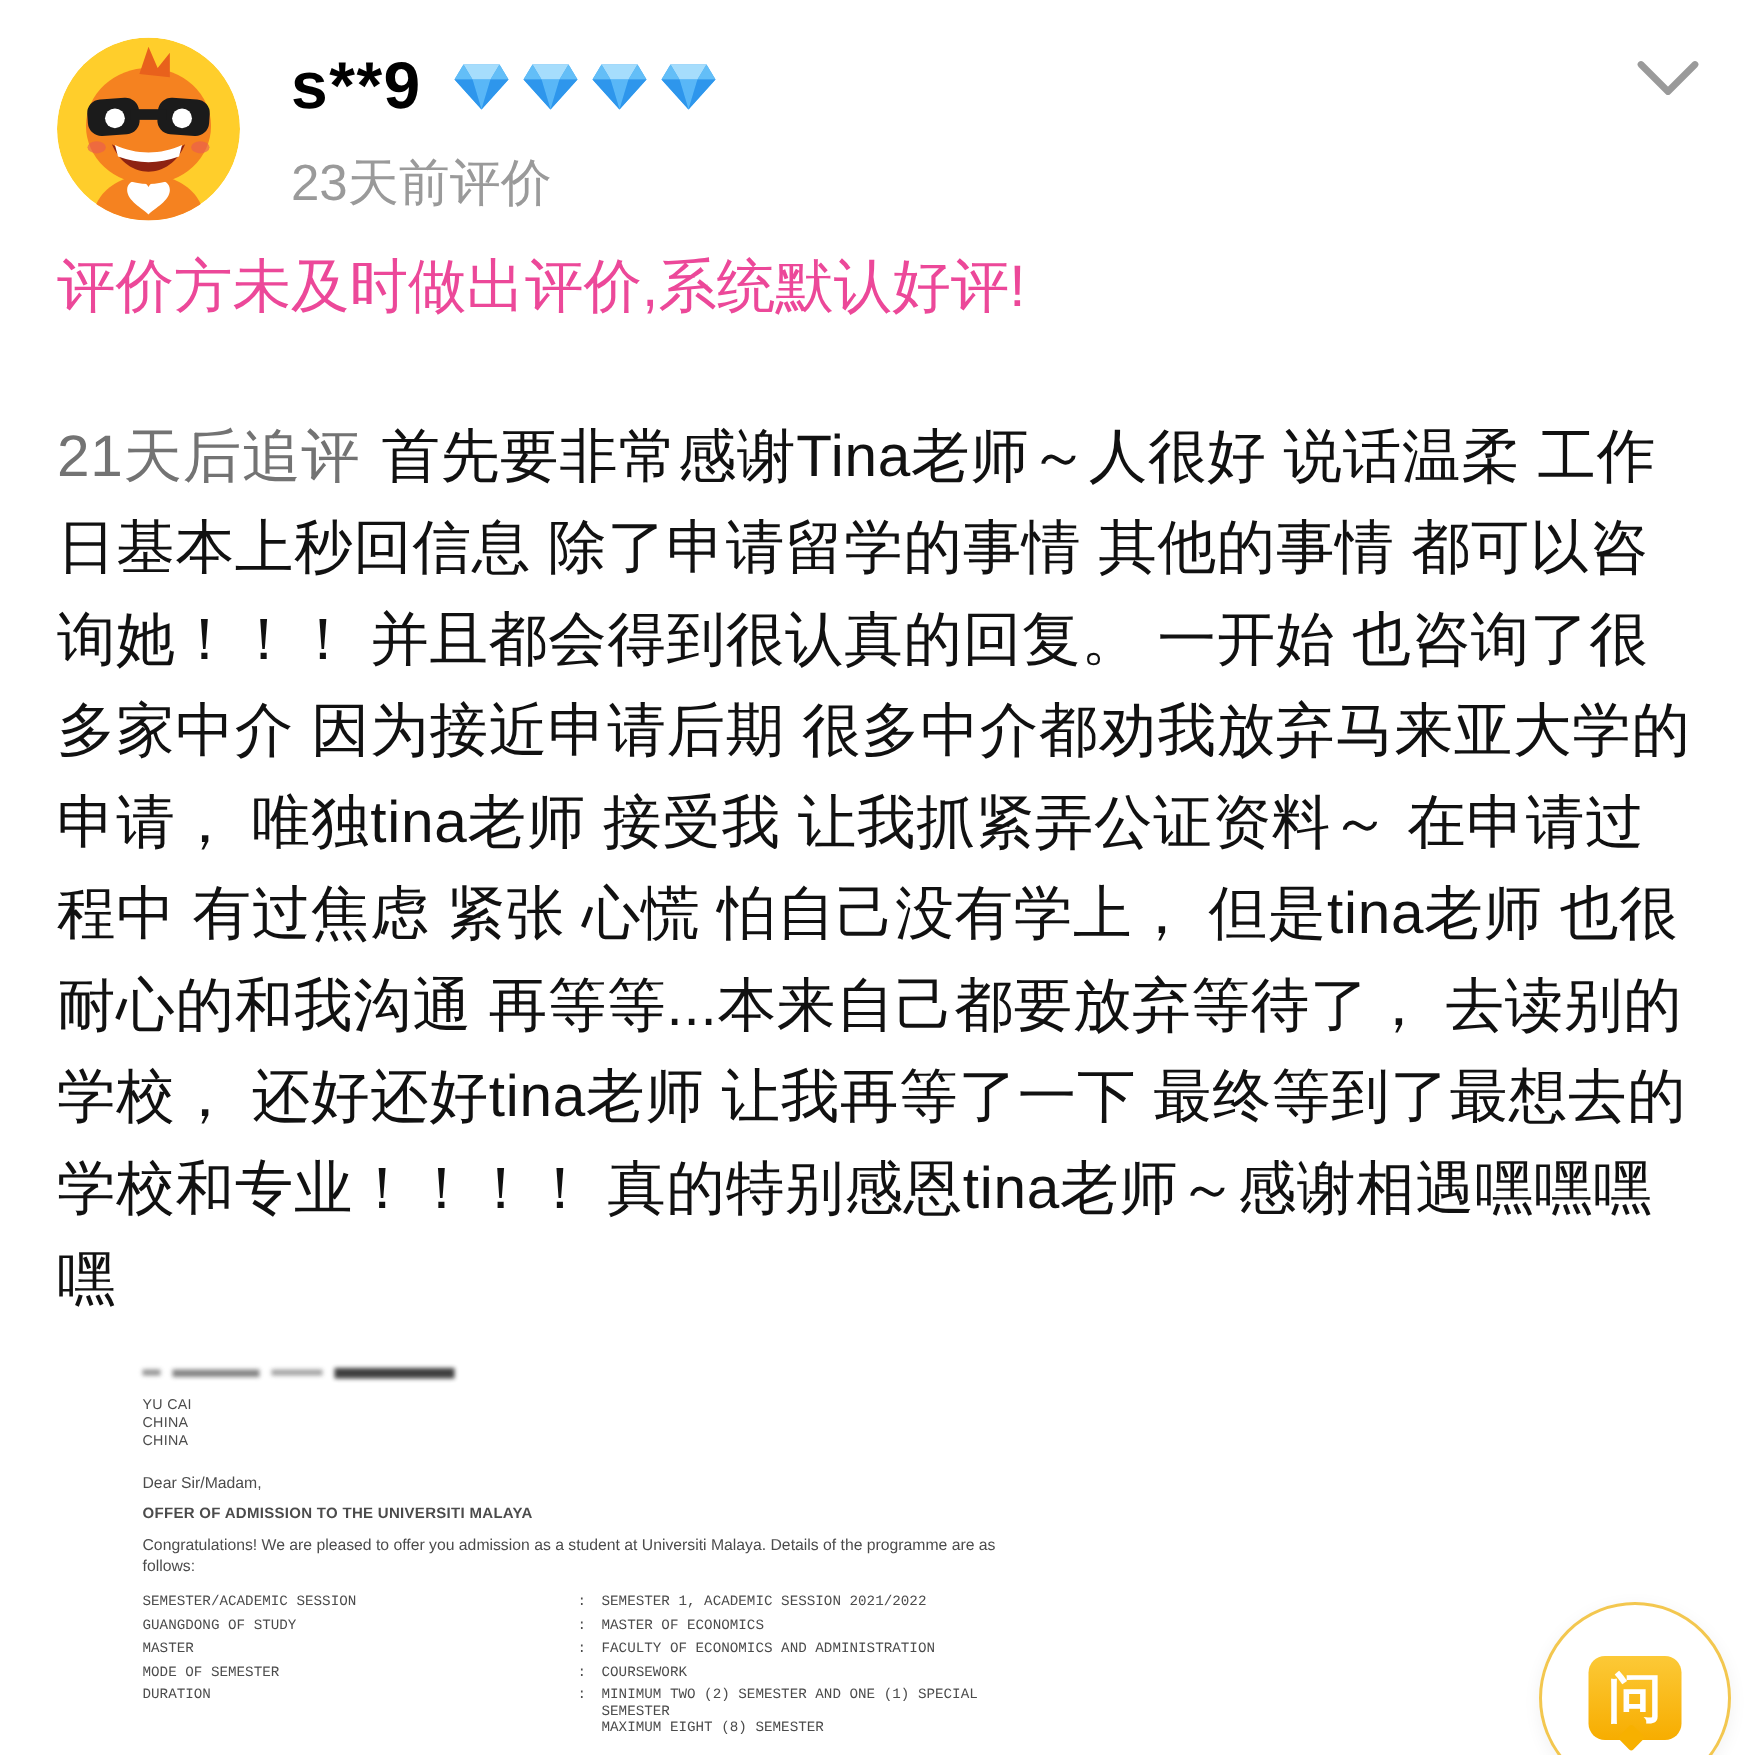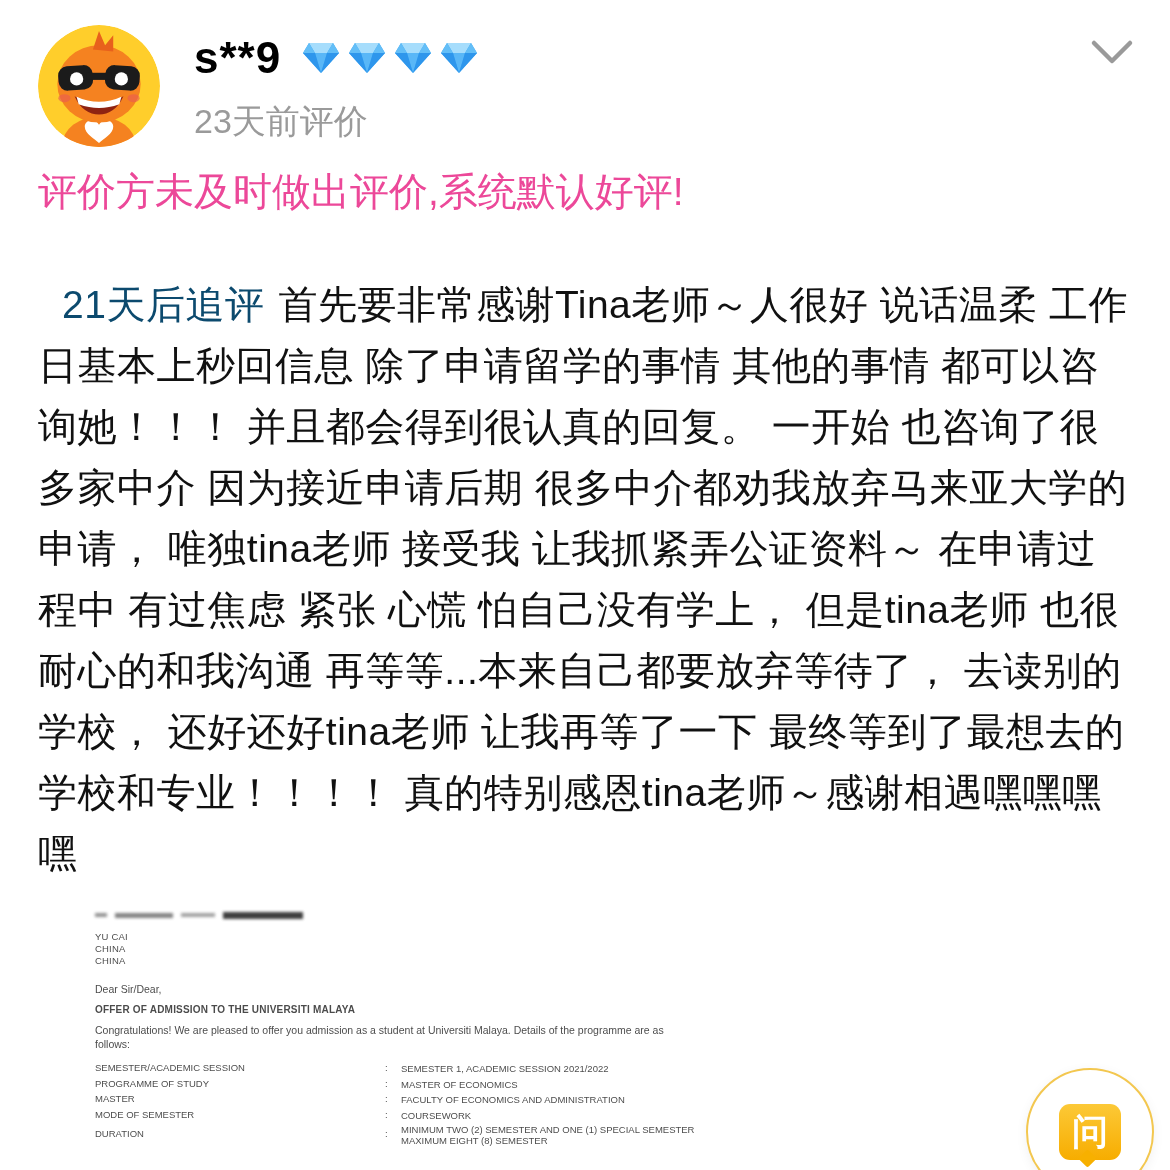--- a/index.html
+++ b/index.html
@@ -16,38 +16,38 @@
   .username { font-size:44px; font-weight:bold; color:#000; letter-spacing:1px; }
   .diamonds { margin-left:20px; display:flex; align-items:center; }
   .diamonds svg { height:44px; width:190px; }
   .review-time { margin-top:16px; font-size:34px; color:#9a9a9a; }
   .chevron { position:absolute; right:-2px; top:14px; cursor:pointer; }
 
   
   .default-review { margin-top:14px; font-size:39px; line-height:61px; color:#ec4899; }
   .followup { margin-top:52px; font-size:39px; line-height:61px; color:#111;
     letter-spacing:0.5px; word-break:break-word; }
-  .followup-label { color:#0c4a6e; margin-right:14px; font-weight:500;margin-left:24px; }
+  .followup-label { color:#737373; margin-right:14px; font-weight:500; }
 
   
   .attachment { margin-top:21px; margin-left:32px; width:640px; height:267px;
     overflow:hidden; background:#fff; cursor:pointer; }
   .letter { margin-left:25px; padding-top:6px; width:600px; color:#3c3c3c;
     filter:blur(0.35px); opacity:0.92; }
   .redacted { display:flex; align-items:center; gap:8px; filter:blur(1.4px); height:8px; }
   .redacted .b1 { width:12px; height:4px; background:#8a8a8a; }
   .redacted .b2 { width:58px; height:5px; background:#7a7a7a; }
   .redacted .b3 { width:34px; height:4px; background:#9a9a9a; }
   .redacted .b4 { width:80px; height:7px; background:#2f2f2f; }
   .addr { margin-top:12px; font-size:9.5px; line-height:12px; letter-spacing:0.2px; }
   .salutation { margin-top:16px; font-size:10.5px; }
   .subject { margin-top:9px; font-size:10px; font-weight:bold; letter-spacing:0.2px; }
   .letter-body { margin-top:9px; font-size:10.5px; line-height:13.5px; width:580px; }
   .details { margin-top:9px; font-size:9.5px; }
-  .detail-row { display:flex; align-items:center; line-height:15.5px; }
+  .detail-row { display:flex; align-items:flex-start; line-height:15.5px;font-family:Liberation Mono, monospace; }
   .detail-row .lbl { width:290px; flex:none; }
   .detail-row .colon { width:16px; flex:none; }
   .detail-row .val { white-space:pre-line; line-height:11px; padding-top:2.2px; }
 
   
   .fab { position:absolute; right:16px; top:1068px; width:128px; height:128px;
     border-radius:50%; background:#fff; border:2px solid #f3c74f;
     box-shadow:0 3px 12px rgba(0,0,0,0.06); display:flex; align-items:center;
     justify-content:center; cursor:pointer; }
   .fab-bubble { position:relative; width:62px; height:56px; border-radius:11px;
@@ -126,31 +126,31 @@
         <span class="b1"></span>
           <span class="b2"></span>
           <span class="b3"></span>
           <span class="b4"></span>
       </div>
       <div class="addr">
         <div>YU CAI</div>
         <div>CHINA</div>
         <div>CHINA</div>
       </div>
-      <div class="salutation">Dear Sir/Dear,</div>
+      <div class="salutation">Dear Sir/Madam,</div>
       <div class="subject">OFFER OF ADMISSION TO THE UNIVERSITI MALAYA</div>
       <div class="letter-body">Congratulations! We are pleased to offer you admission as a student at Universiti Malaya. Details of the programme are as follows:</div>
       <div class="details">
         <div class="detail-row">
           <span class="lbl">SEMESTER/ACADEMIC SESSION</span>
           <span class="colon">:</span>
           <span class="val">SEMESTER 1, ACADEMIC SESSION 2021/2022</span>
         </div>
         <div class="detail-row">
-          <span class="lbl">PROGRAMME OF STUDY</span>
+          <span class="lbl">GUANGDONG OF STUDY</span>
           <span class="colon">:</span>
           <span class="val">MASTER OF ECONOMICS</span>
         </div>
         <div class="detail-row">
           <span class="lbl">MASTER</span>
           <span class="colon">:</span>
           <span class="val">FACULTY OF ECONOMICS AND ADMINISTRATION</span>
         </div>
         <div class="detail-row">
           <span class="lbl">MODE OF SEMESTER</span>

